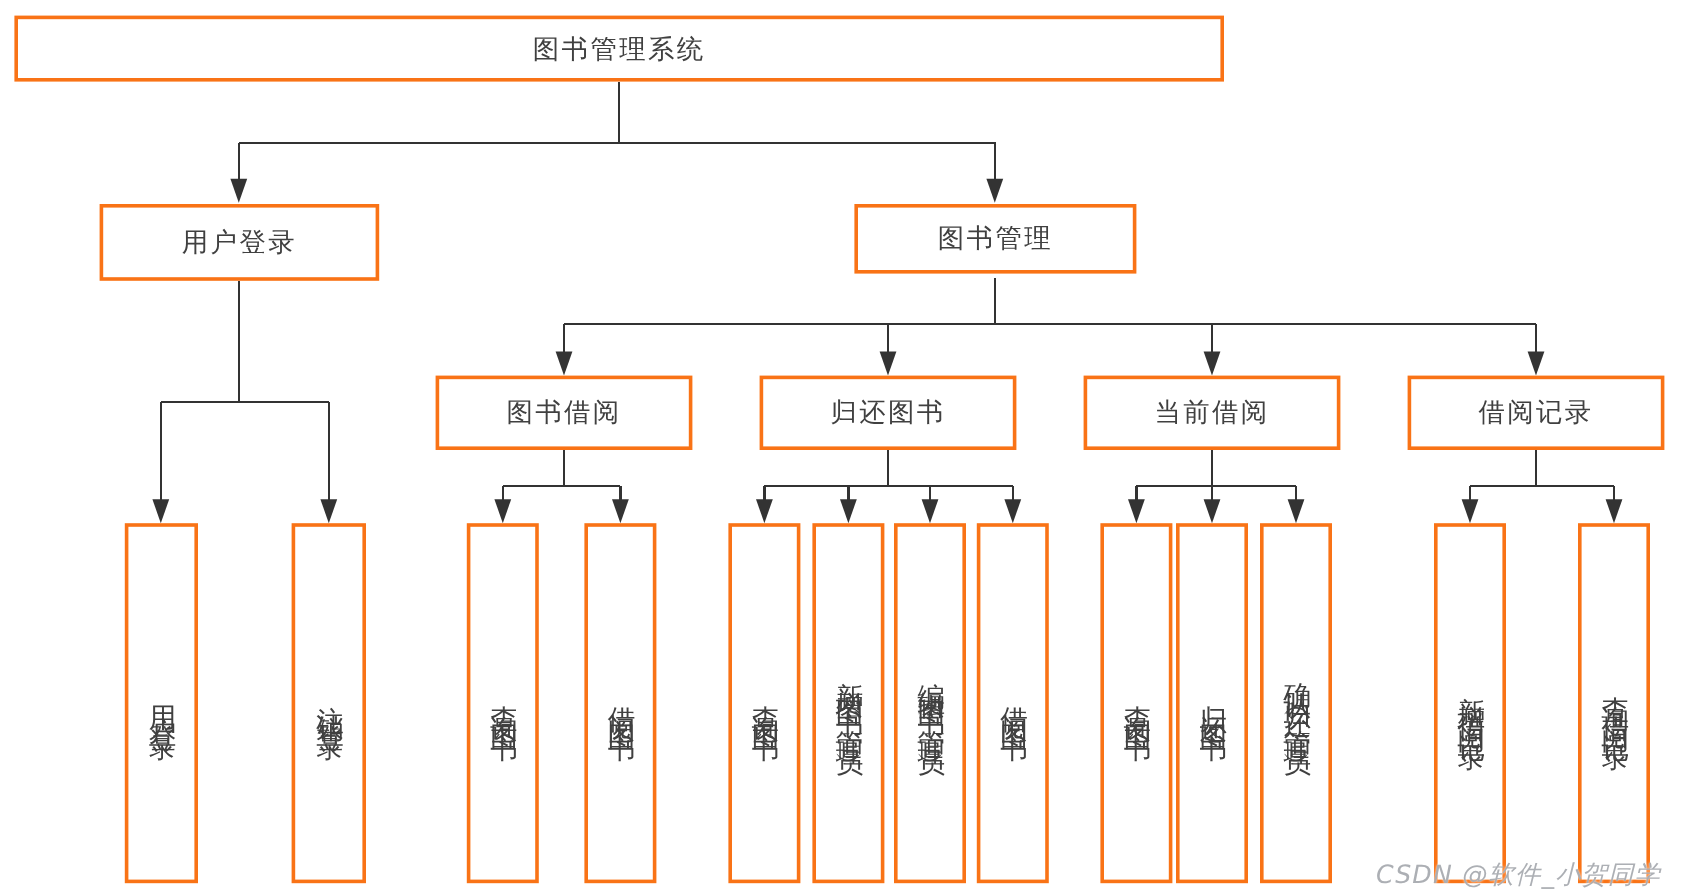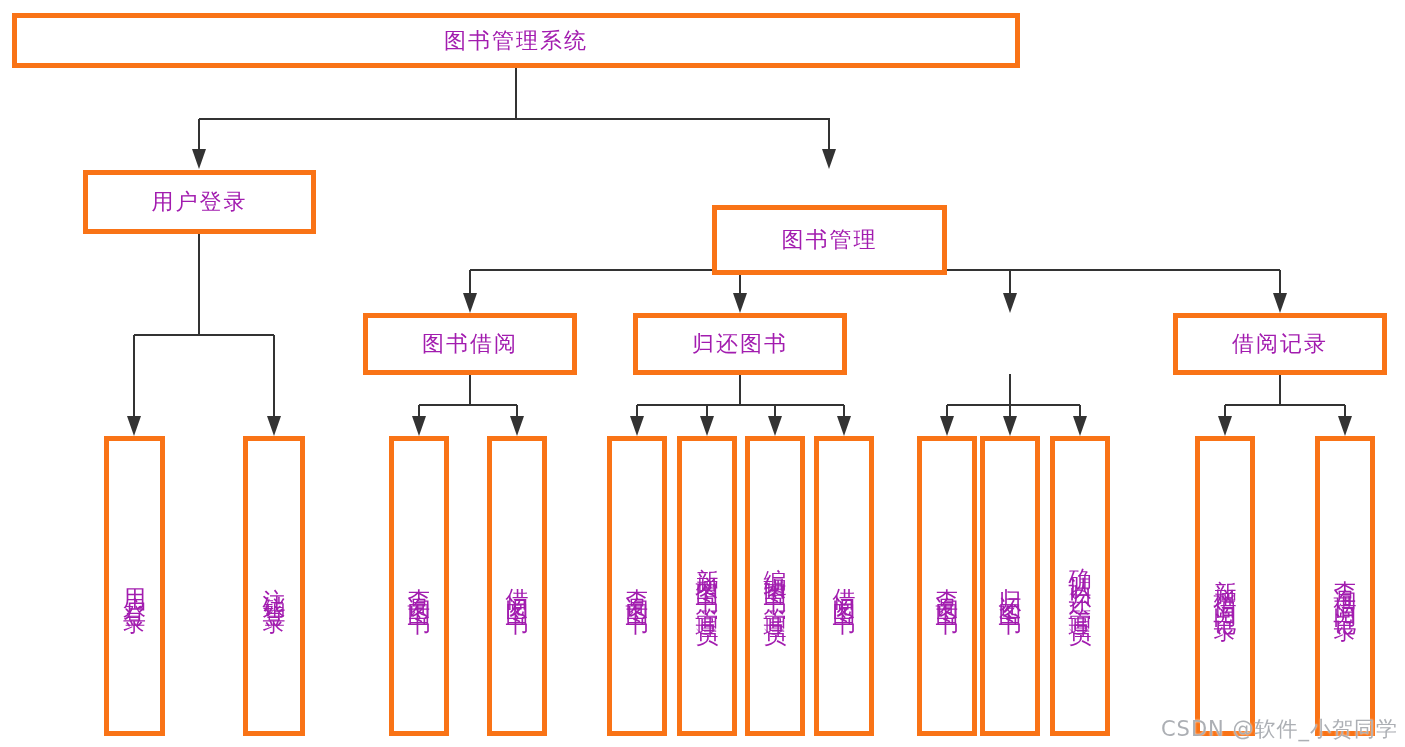--- a/index.html
+++ b/index.html
@@ -5,40 +5,41 @@
   html,body{margin:0;padding:0;background:#ffffff;}
   body{
     width:1405px;height:747px;
     font-family:"DejaVu Sans","Liberation Sans",sans-serif;
     color:#333;
   }
   .canvas{position:relative;width:1405px;height:747px;background:#fff;overflow:hidden;}
   .connectors{position:absolute;left:0;top:0;width:1405px;height:747px;}
   .node{
     position:absolute;box-sizing:border-box;
-    background:#fff;border:5px solid #f97316;
+    background:#fff;border:3px solid #f97316;
     display:flex;align-items:center;justify-content:center;
-    color:#a21caf;
+    color:#404040;
   }
   .hnode{font-size:22px;letter-spacing:2px;white-space:nowrap;}
   .leaf{z-index:2;}
   .vtext{
     writing-mode:vertical-lr;
     text-orientation:mixed;
     font-size:23px;
     letter-spacing:8px;
     line-height:1;
     white-space:nowrap;
   }
   .watermark{
-    position:absolute;right:7px;bottom:4px;z-index:5;
+    position:absolute;right:21px;bottom:4px;z-index:5;
     font-size:21px;letter-spacing:1px;
     color:rgba(168,171,176,0.95);
     text-shadow:0 0 2px #ffffff;
     white-space:nowrap;
+    font-style:italic;
   }
 </style>
 </head>
 <body>
 
 <div class="canvas">
 
   <svg class="connectors" width="1405" height="747" viewBox="0 0 1405 747" shape-rendering="crispEdges">
     <defs>
       <polygon id="arrow" points="-7,-20 7,-20 0,0" fill="#333333" shape-rendering="auto"></polygon>
@@ -76,29 +77,32 @@
     </g>
   </svg>
 
   <div class="node hnode" style="left:12px;top:13px;width:1008px;height:55px;">
     <span>图书管理系统</span>
   </div>
 
   <div class="node hnode" style="left:83px;top:170px;width:233px;height:64px;">
     <span>用户登录</span>
   </div>
-  <div class="node hnode" style="left:712px;top:170px;width:235px;height:70px;margin-top:35px;">
+  <div class="node hnode" style="left:712px;top:170px;width:235px;height:58px;">
     <span>图书管理</span>
   </div>
 
   <div class="node hnode" style="left:363px;top:313px;width:214px;height:62px;">
     <span>图书借阅</span>
   </div>
   <div class="node hnode" style="left:633px;top:313px;width:214px;height:62px;">
     <span>归还图书</span>
+  </div>
+  <div class="node hnode" style="left:903px;top:313px;width:214px;height:62px;">
+    <span>当前借阅</span>
   </div>
   <div class="node hnode" style="left:1173px;top:313px;width:214px;height:62px;">
     <span>借阅记录</span>
   </div>
 
   <div class="node leaf" style="left:104px;top:436px;width:61px;height:300px;">
     <span class="vtext">用户登录</span>
   </div>
   <div class="node leaf" style="left:243px;top:436px;width:62px;height:300px;">
     <span class="vtext">注销登录</span>

